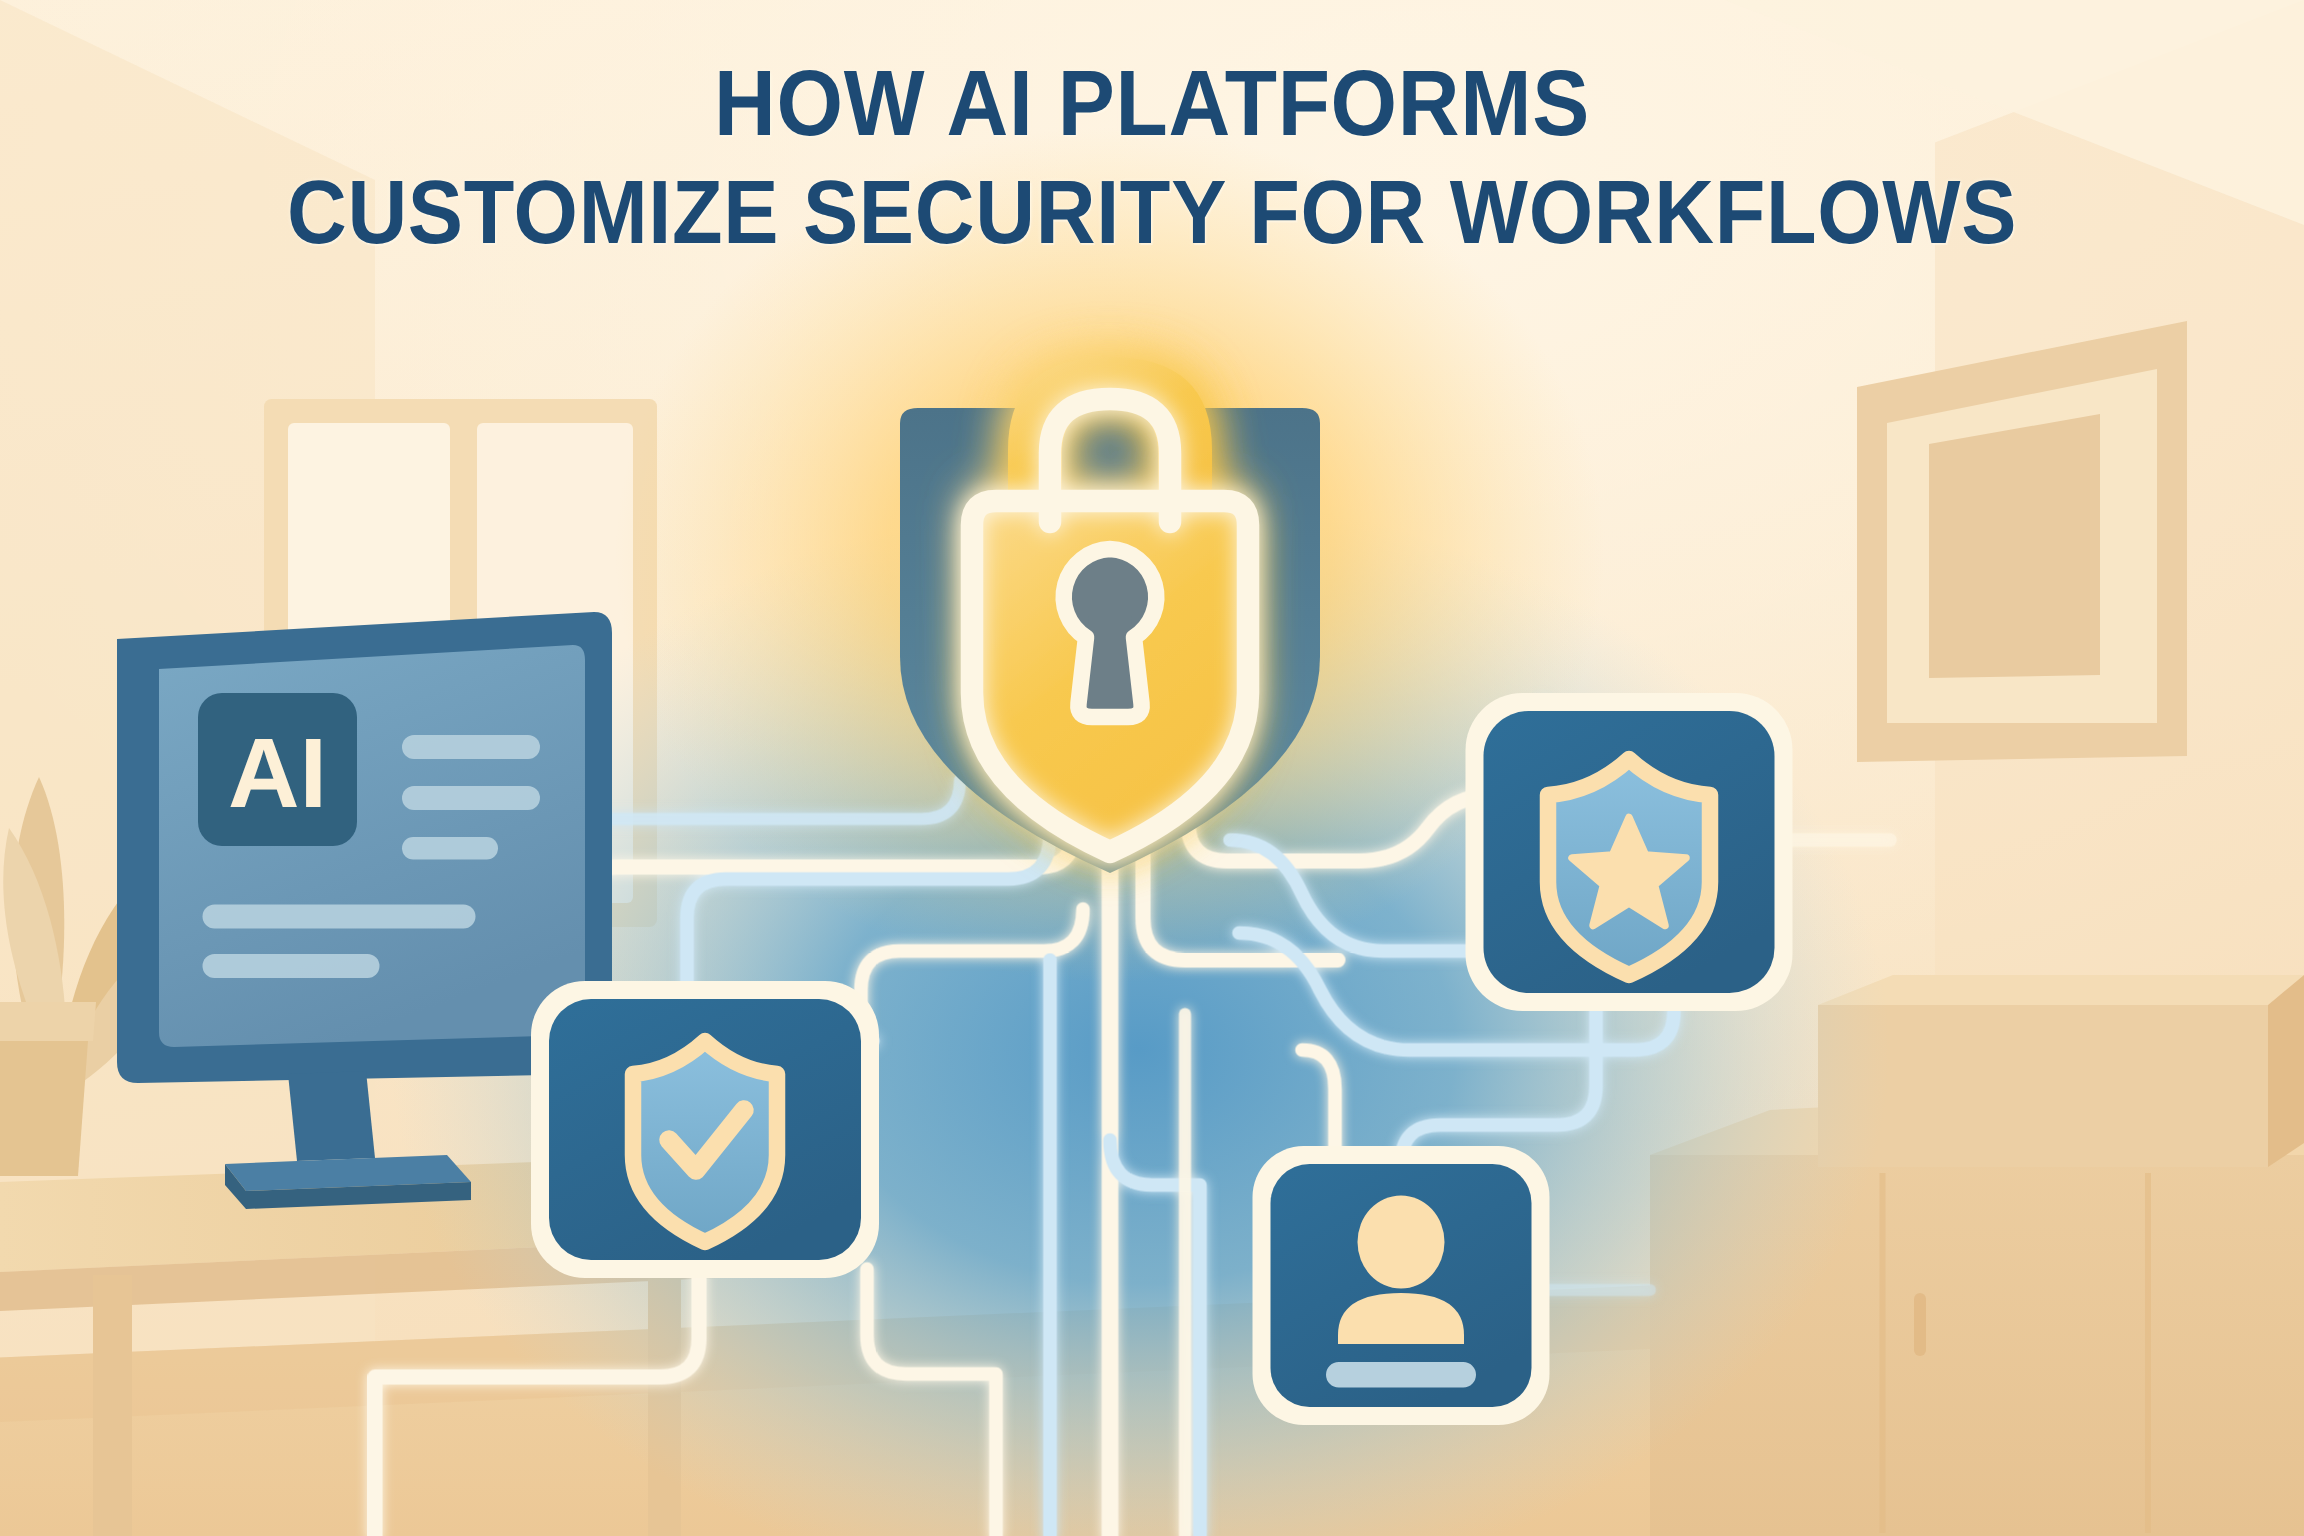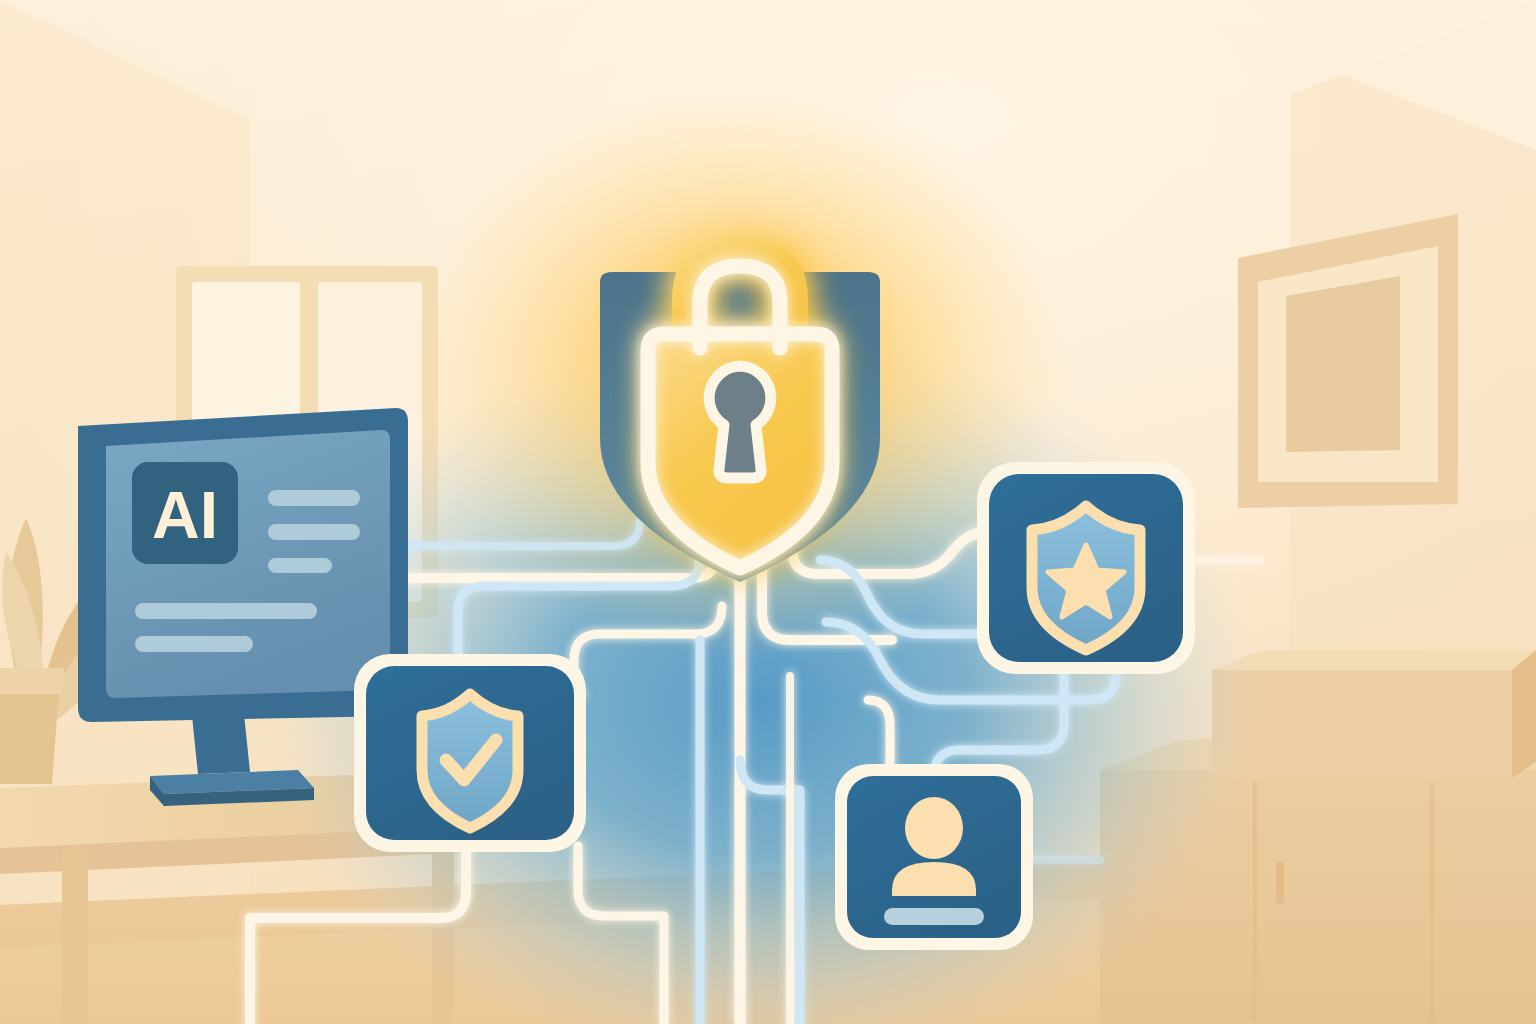--- a/index.html
+++ b/index.html
@@ -309,14 +309,18 @@
       <rect x="835" y="764" width="198" height="186" rx="34" fill="#fdf6e4"></rect>
       <rect x="847" y="776" width="174" height="162" rx="26" fill="url(#cardGrad)"></rect>
       <g>
         <ellipse cx="934" cy="828" rx="29" ry="31" fill="#fbdfae"></ellipse>
         <path d="M892 890 Q892 862 934 862 Q976 862 976 890 L976 896 L892 896 Z" fill="#fbdfae"></path>
         <rect x="884" y="908" width="100" height="17" rx="8.5" fill="#b6d0de"></rect>
       </g>
     </g>
   </svg>
 
+  <div id="title-block">
+    <span class="title-line l1">HOW AI PLATFORMS</span>
+    <span class="title-line l2">CUSTOMIZE SECURITY FOR WORKFLOWS</span>
+  </div>
 
 </div>
 
 </body></html>

